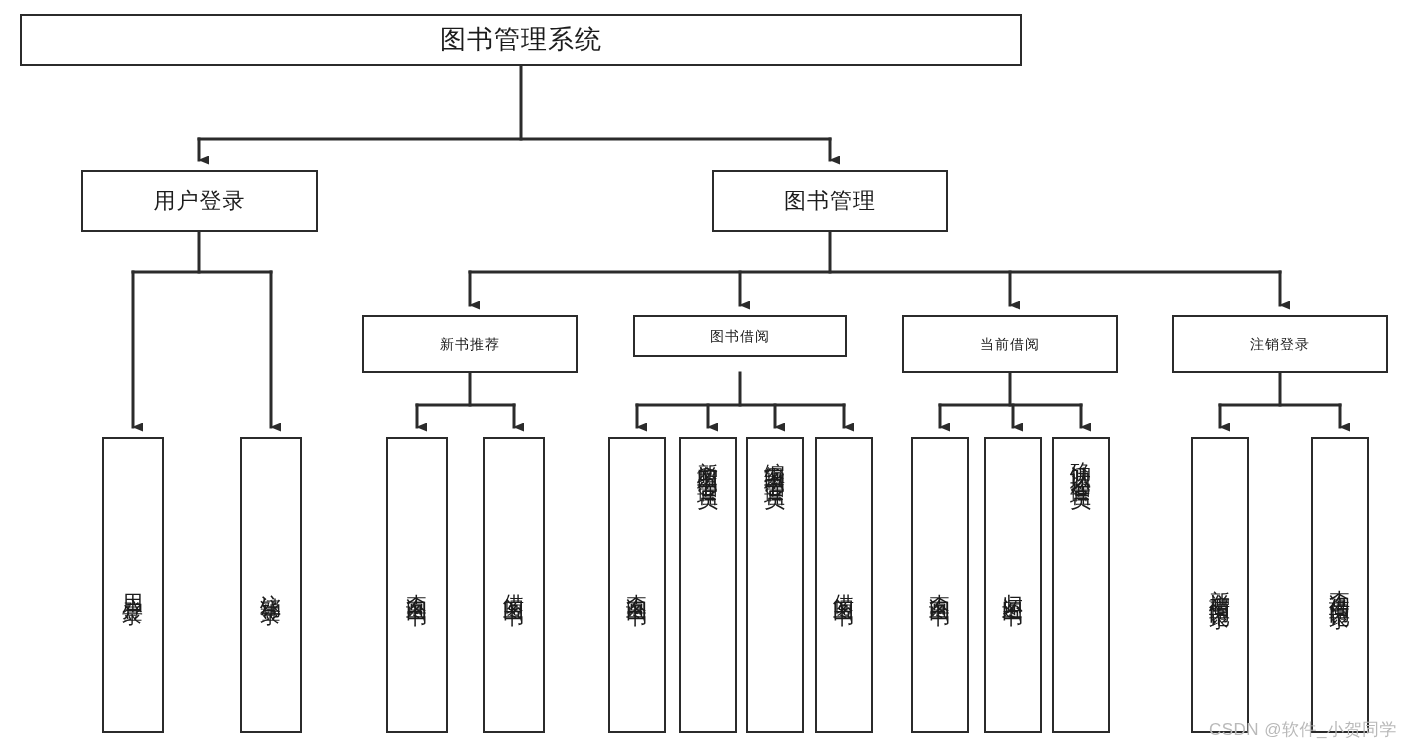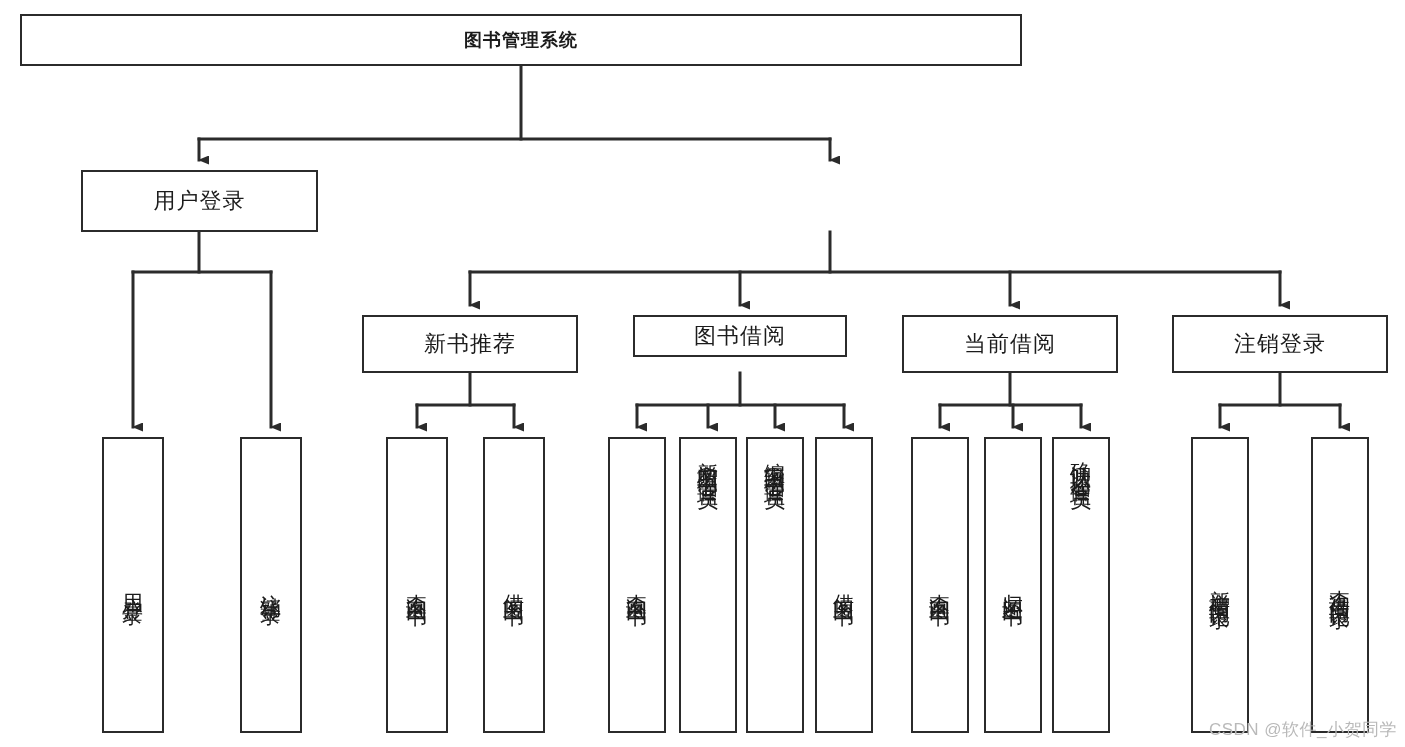--- a/index.html
+++ b/index.html
@@ -36,23 +36,23 @@
     justify-content: center;
     text-align: center;
     color: #1b1b1b;
     z-index: 2;
   }
   .node-label {
     display: block;
     letter-spacing: 1px;
     line-height: 1.35;
   }
-  .node.root .node-label { font-size: 18px; font-weight: bold; }
+  .node.root .node-label { font-size: 26px; }
   .node.level1 .node-label { font-size: 22px; }
-  .node.level2 .node-label { font-size: 22px; }
+  .node.level2 .node-label { font-size: 14px; }
   .node.leaf {
     align-items: flex-start;
     padding-top: 0;
   }
   .node.leaf .node-label {
     writing-mode: vertical-rl;
     text-orientation: upright;
     font-size: 21px;
     letter-spacing: 4px;
     line-height: 1.1;
@@ -129,20 +129,23 @@
     </g>
   </svg>
 
   <div class="node root" style="left:20px; top:14px; width:1002px; height:52px;">
     <span class="node-label">图书管理系统</span>
   </div>
 
   <div class="node level1" style="left:81px; top:170px; width:237px; height:62px;">
     <span class="node-label">用户登录</span>
   </div>
+  <div class="node level1" style="left:712px; top:170px; width:236px; height:62px;">
+    <span class="node-label">图书管理</span>
+  </div>
 
   <div class="node level2" style="left:362px; top:315px; width:216px; height:58px;">
     <span class="node-label">新书推荐</span>
   </div>
   <div class="node level2" style="left:633px; top:315px; width:214px; height:42px;">
     <span class="node-label">图书借阅</span>
   </div>
   <div class="node level2" style="left:902px; top:315px; width:216px; height:58px;justify-content:center;">
     <span class="node-label">当前借阅</span>
   </div>

